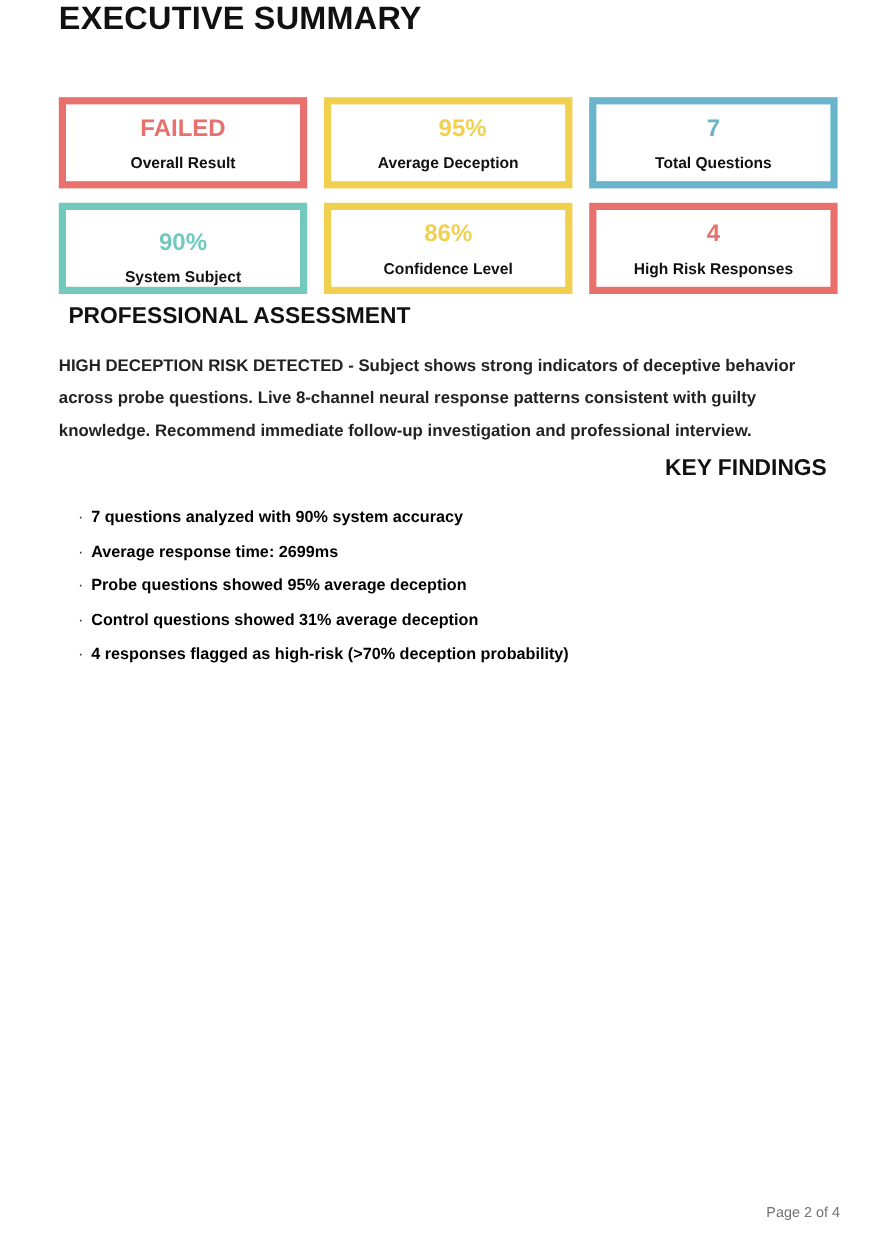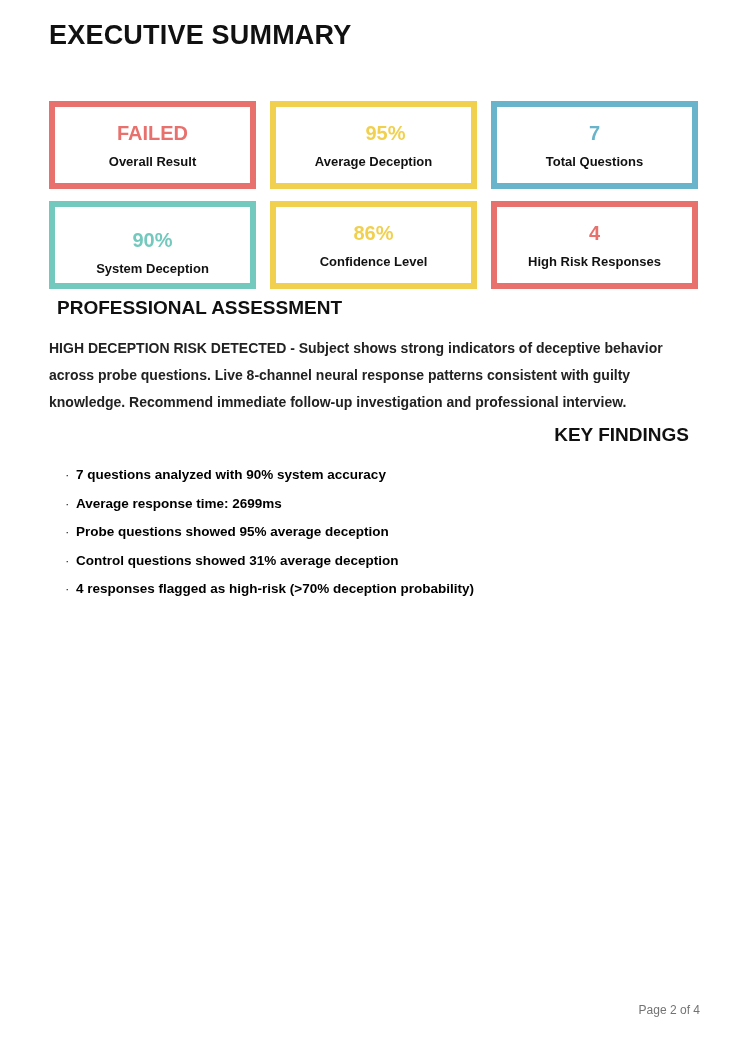--- a/index.html
+++ b/index.html
@@ -9,38 +9,37 @@
     height: 1044px;
     background: #ffffff;
     font-family: "Liberation Sans", sans-serif;
     color: #1a1a1a;
     overflow: hidden;
   }
   .content { padding: 0 46px 0 49px; }
 
   h1.page-title {
     margin: 0;
-    padding-top: 20px;
     font-size: 27px;
     font-weight: 700;
     letter-spacing: 0.2px;
     color: #111;
   }
 
   .cards {
     margin-top: 50px;
     display: flex;
     flex-wrap: wrap;
     gap: 12px 14px;
     width: 650px;
   }
   .stat-card {
     box-sizing: border-box;
     flex: 0 0 207px;
-    height: 88px;
+    height: 76px;
     border: 6px solid #ccc;
     background: #fff;
     display: flex;
     flex-direction: column;
     align-items: center;
     justify-content: center;
     text-align: center;
   }
   .stat-value {
     font-size: 20px;
@@ -118,21 +117,21 @@
       <div class="stat-card" style="border-color: rgb(241, 208, 79);">
         <div class="stat-value" style="color: rgb(241, 208, 79); margin-left: 24px;">95%</div>
         <div class="stat-label">Average Deception</div>
       </div>
       <div class="stat-card" style="border-color: rgb(105, 180, 202);">
         <div class="stat-value" style="color: rgb(105, 180, 202);">7</div>
         <div class="stat-label">Total Questions</div>
       </div>
       <div class="stat-card" style="border-color: rgb(115, 201, 189);">
         <div class="stat-value" style="color: rgb(115, 201, 189); margin-top: 15px;">90%</div>
-        <div class="stat-label">System Deception</div>
+        <div class="stat-label">System Subject</div>
       </div>
       <div class="stat-card" style="border-color: rgb(241, 208, 79);">
         <div class="stat-value" style="color: rgb(241, 208, 79);">86%</div>
         <div class="stat-label">Confidence Level</div>
       </div>
       <div class="stat-card" style="border-color: rgb(232, 113, 109);">
         <div class="stat-value" style="color: rgb(232, 113, 109);">4</div>
         <div class="stat-label">High Risk Responses</div>
       </div>
     </div>

